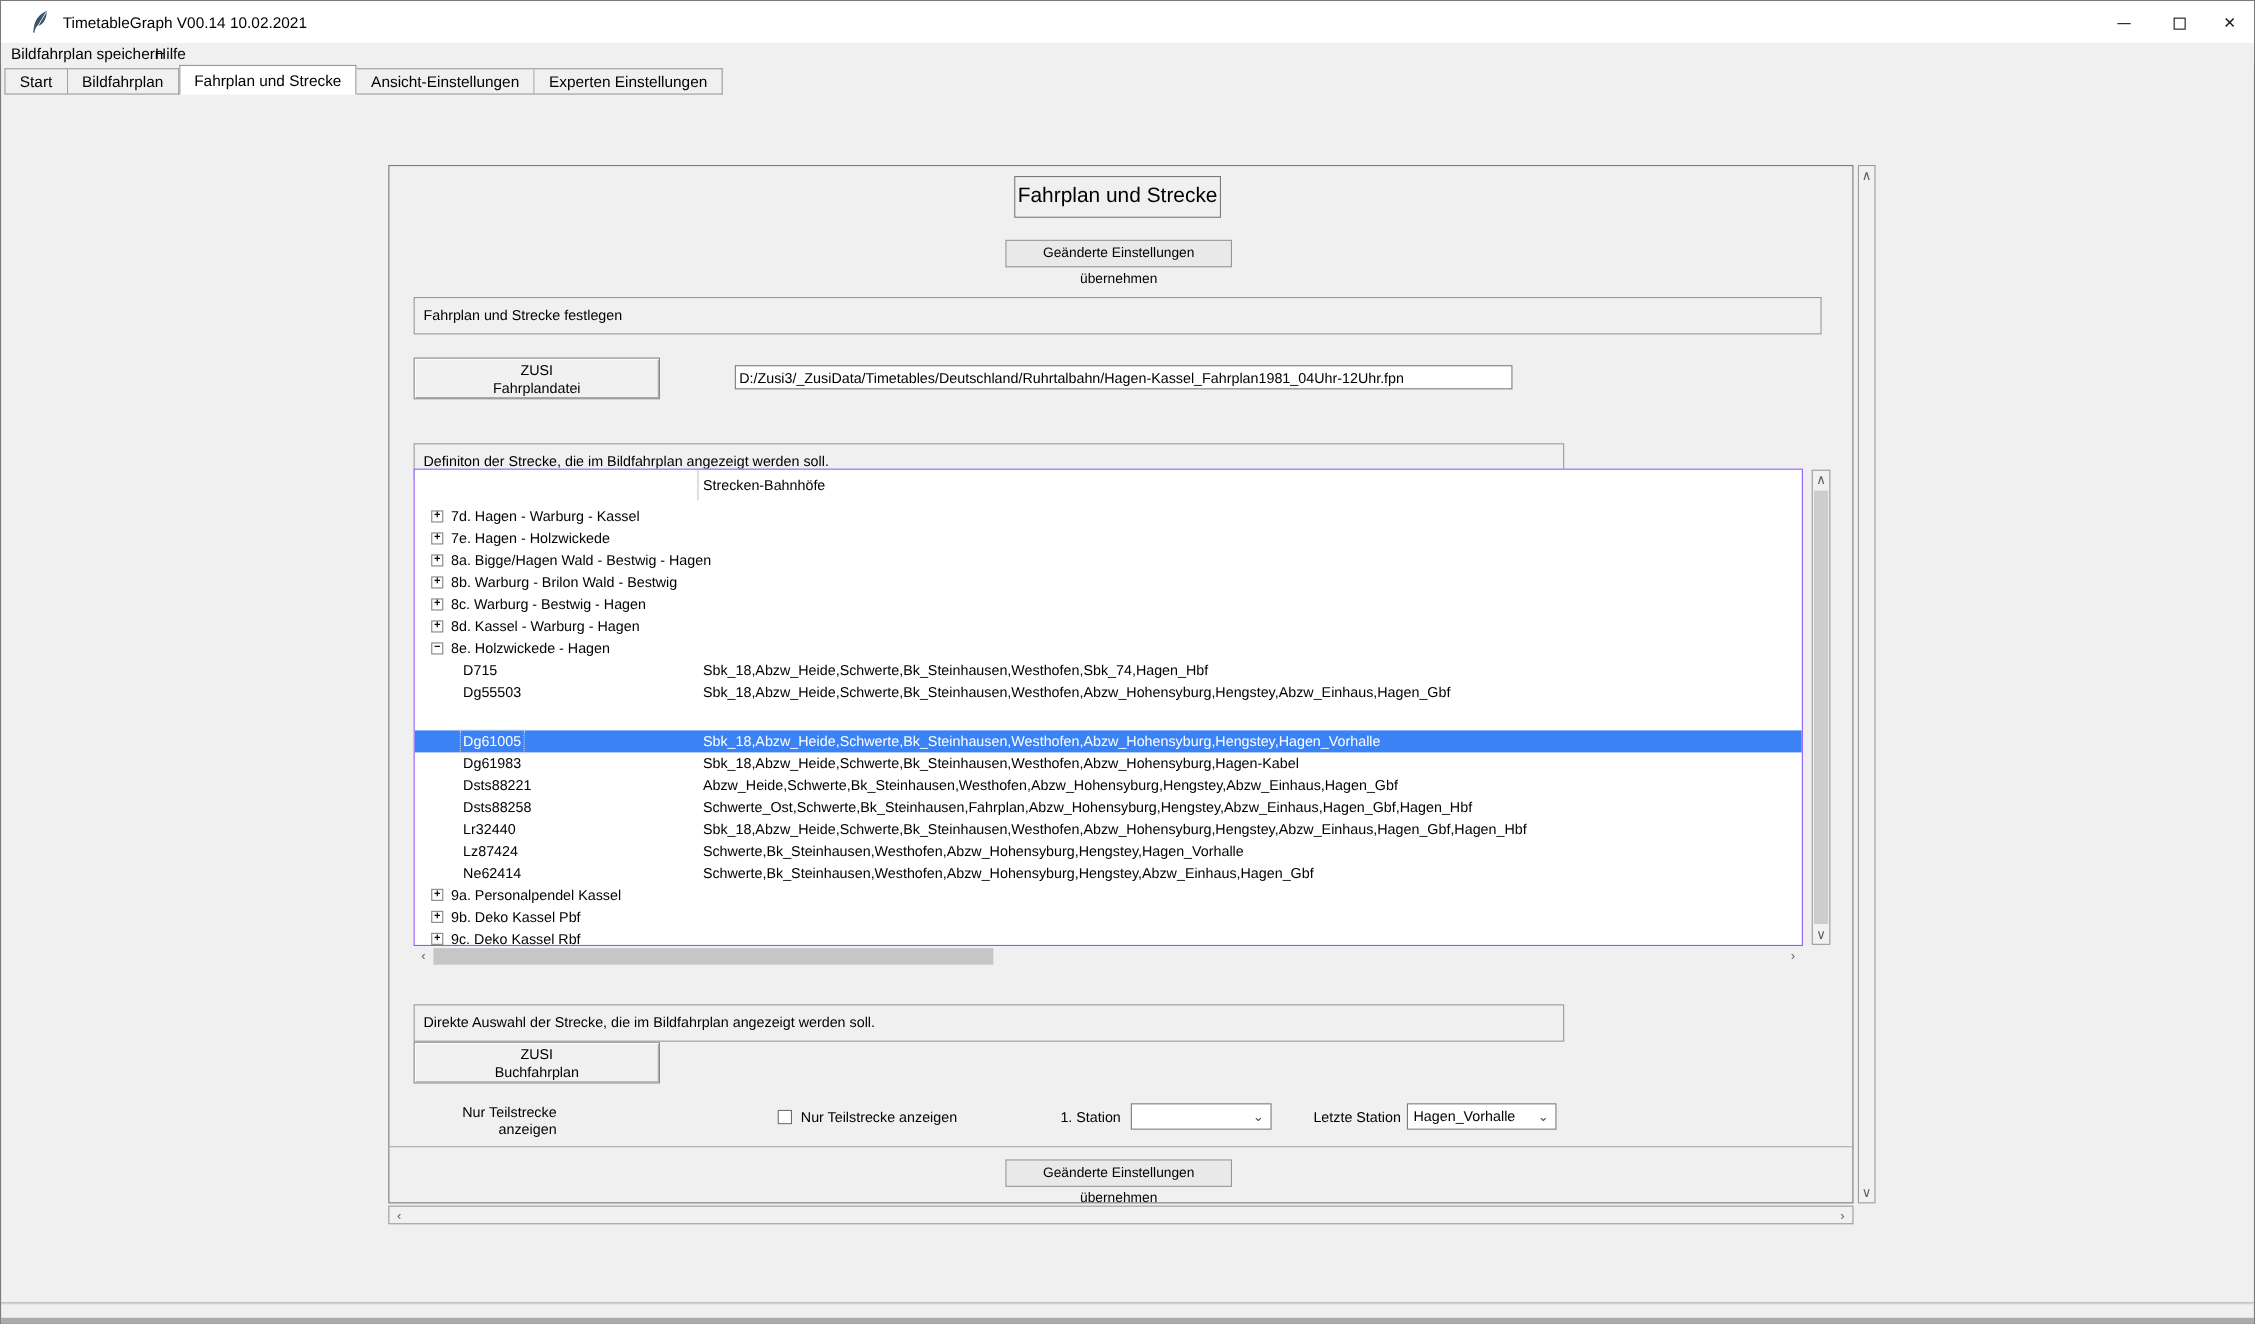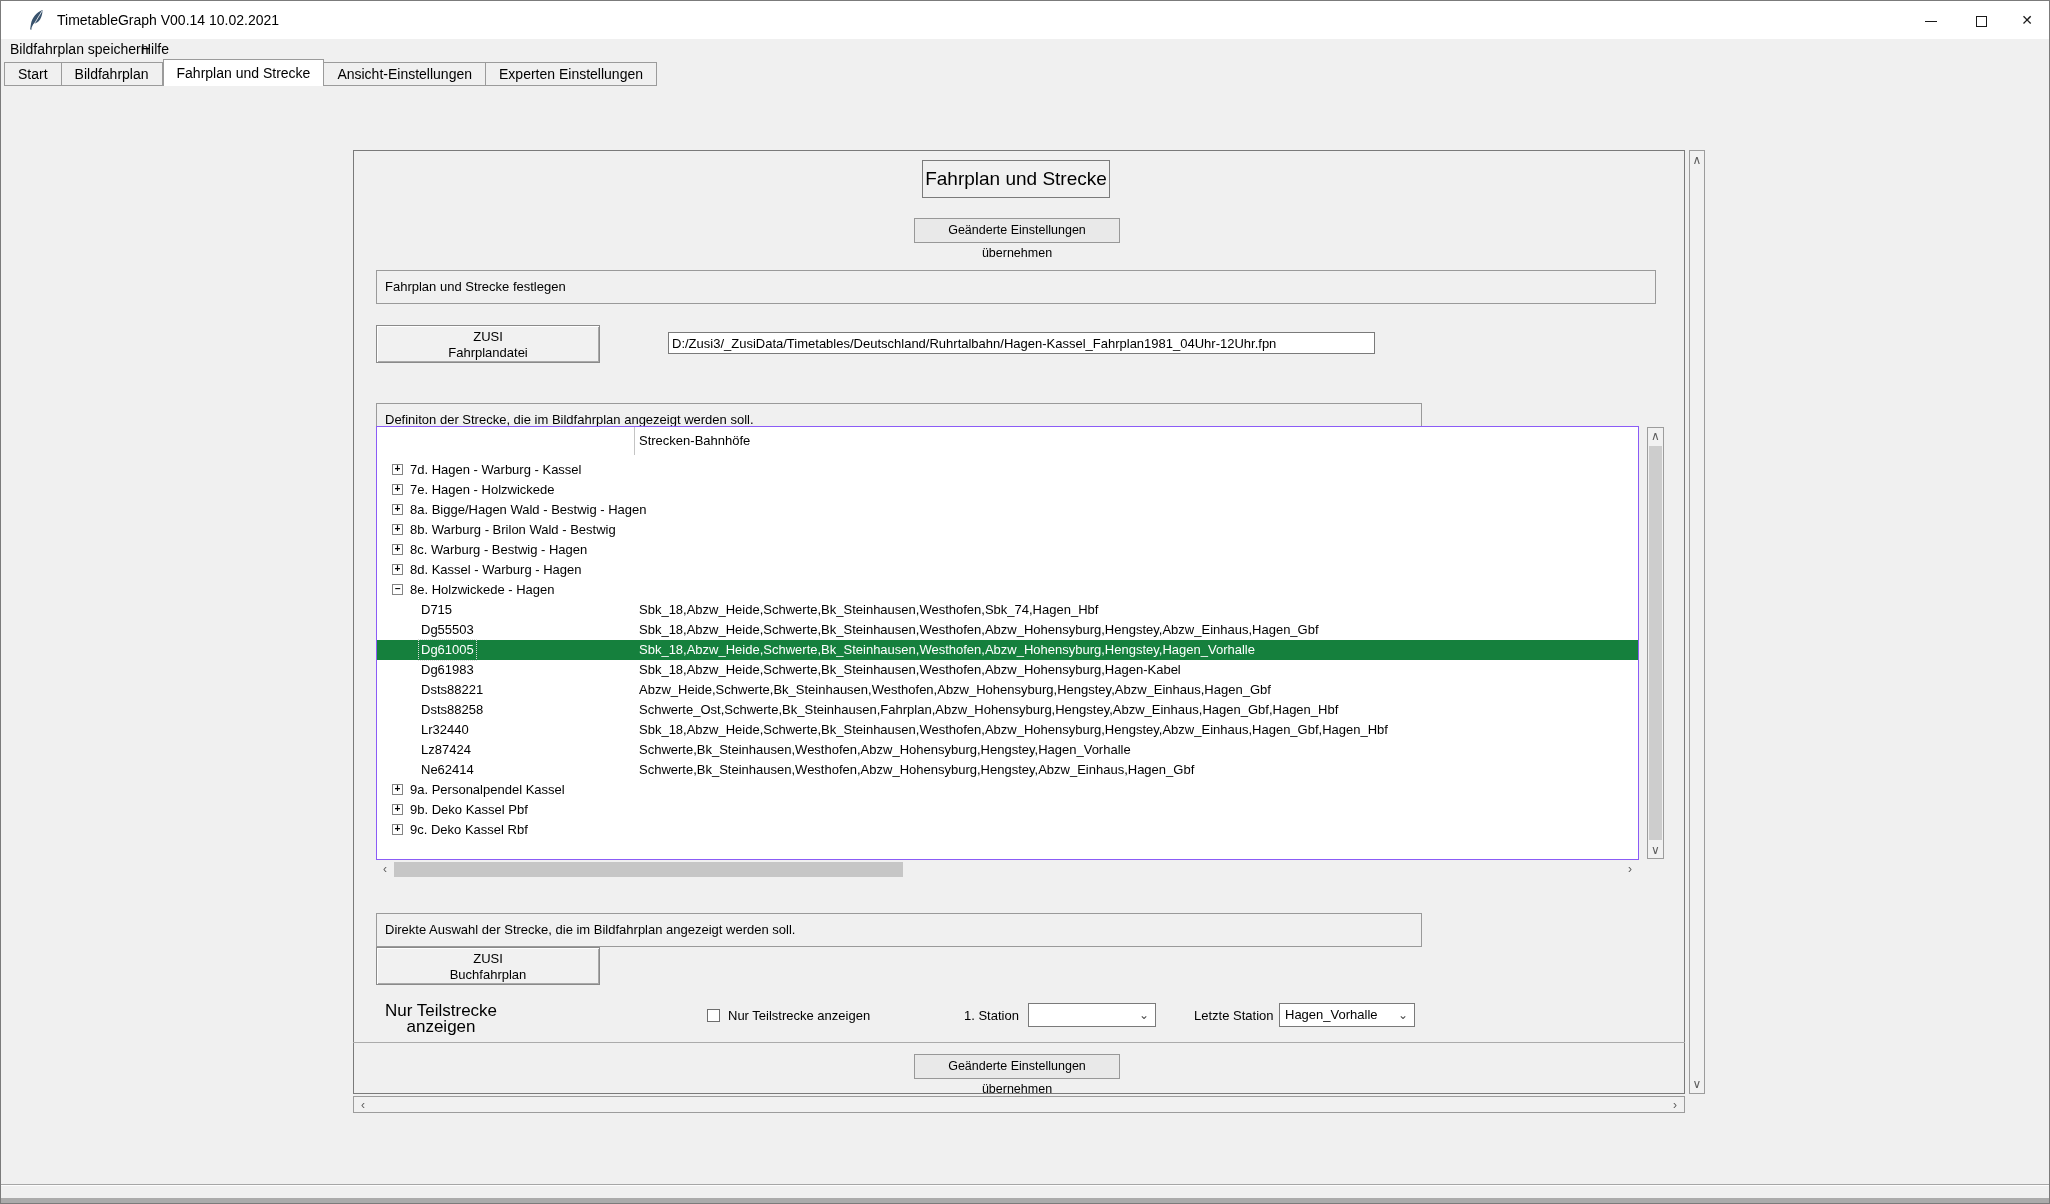--- a/index.html
+++ b/index.html
@@ -60,21 +60,21 @@
                 font-size:13px; padding:0 3px; color:#000; }
   .entry1 { left:667px; top:331px; width:707px; }
   .entry2 { left:667px; top:953px; width:768px; }
 
   
   .tree { left:375px; top:425px; width:1263px; height:434px; background:#ffffff; border:1px solid #8b5cf6; overflow:hidden; }
   .tree-header-text { position:absolute; left:262px; top:6px; font-size:13px; }
   .col-sep { position:absolute; left:257px; top:0; width:1px; height:28px; background:#c4c4c4; }
   .tree-rows { position:absolute; left:0; top:33px; width:100%; }
   .tree-row { position:relative; height:20px; line-height:20px; font-size:13px; white-space:nowrap; }
-  .tree-row.selected { background:#15803d; color:#ffffff; }
+  .tree-row.selected { background:#3b82f6; color:#ffffff;margin-top:24px; }
   .expander { position:absolute; left:15px; top:4px; width:11px; height:11px; background:#ffffff;
               border:1px solid #848484; color:#000; font:bold 10px/9px "Liberation Mono",monospace; text-align:center; }
   .row-label { position:absolute; top:0; }
   .group-label { left:33px; }
   .child-label { left:44px; }
   .tree-row.selected .child-label { outline:1px dotted #dcdcdc; padding:0 2px; left:42px; }
   .row-stations { position:absolute; left:262px; top:0; }
 
   
   .sb { background:#f1f1f1; border:1px solid #9c9c9c; }
@@ -88,21 +88,21 @@
   .tree-hscroll .right { right:2px; top:0px; width:14px; height:14px; }
   .tree-hscroll .thumb { position:absolute; left:18px; top:0px; width:509px; height:15px; background:#c6c6c6; }
   .outer-vscroll { left:1688px; top:149px; width:16px; height:944px; }
   .outer-vscroll .up { left:0; top:2px; width:14px; height:14px; }
   .outer-vscroll .down { left:0; bottom:2px; width:14px; height:14px; }
   .outer-hscroll { left:352px; top:1095px; width:1332px; height:17px; }
   .outer-hscroll .left { left:2px; top:1px; width:14px; height:13px; }
   .outer-hscroll .right { right:2px; top:1px; width:14px; height:13px; }
 
   
-  .teil-label { left:375px; top:1002px; width:130px; font-size:17px; text-align:center; line-height:16px; }
+  .teil-label { left:375px; top:1002px; width:130px; font-size:13px; text-align:right; line-height:16px; }
   .checkbox { left:706px; top:1008px; width:13px; height:13px; background:#ffffff; border:1px solid #6e6e6e; }
   .inline-lbl { font-size:13px; line-height:13px; }
   .cb-label { left:727px; top:1008px; }
   .lbl-station1 { left:963px; top:1008px; }
   .lbl-station2 { left:1193px; top:1008px; }
   .combo { background:#ffffff; border:1px solid #7a7a7a; height:24px; font-size:13px; line-height:22px; padding-left:5px; }
   .combo .chev { position:absolute; right:6px; top:0; line-height:22px; color:#4d4d4d; font-size:12px; }
   .combo1 { left:1027px; top:1002px; width:128px; }
   .combo2 { left:1278px; top:1002px; width:136px; }
 

